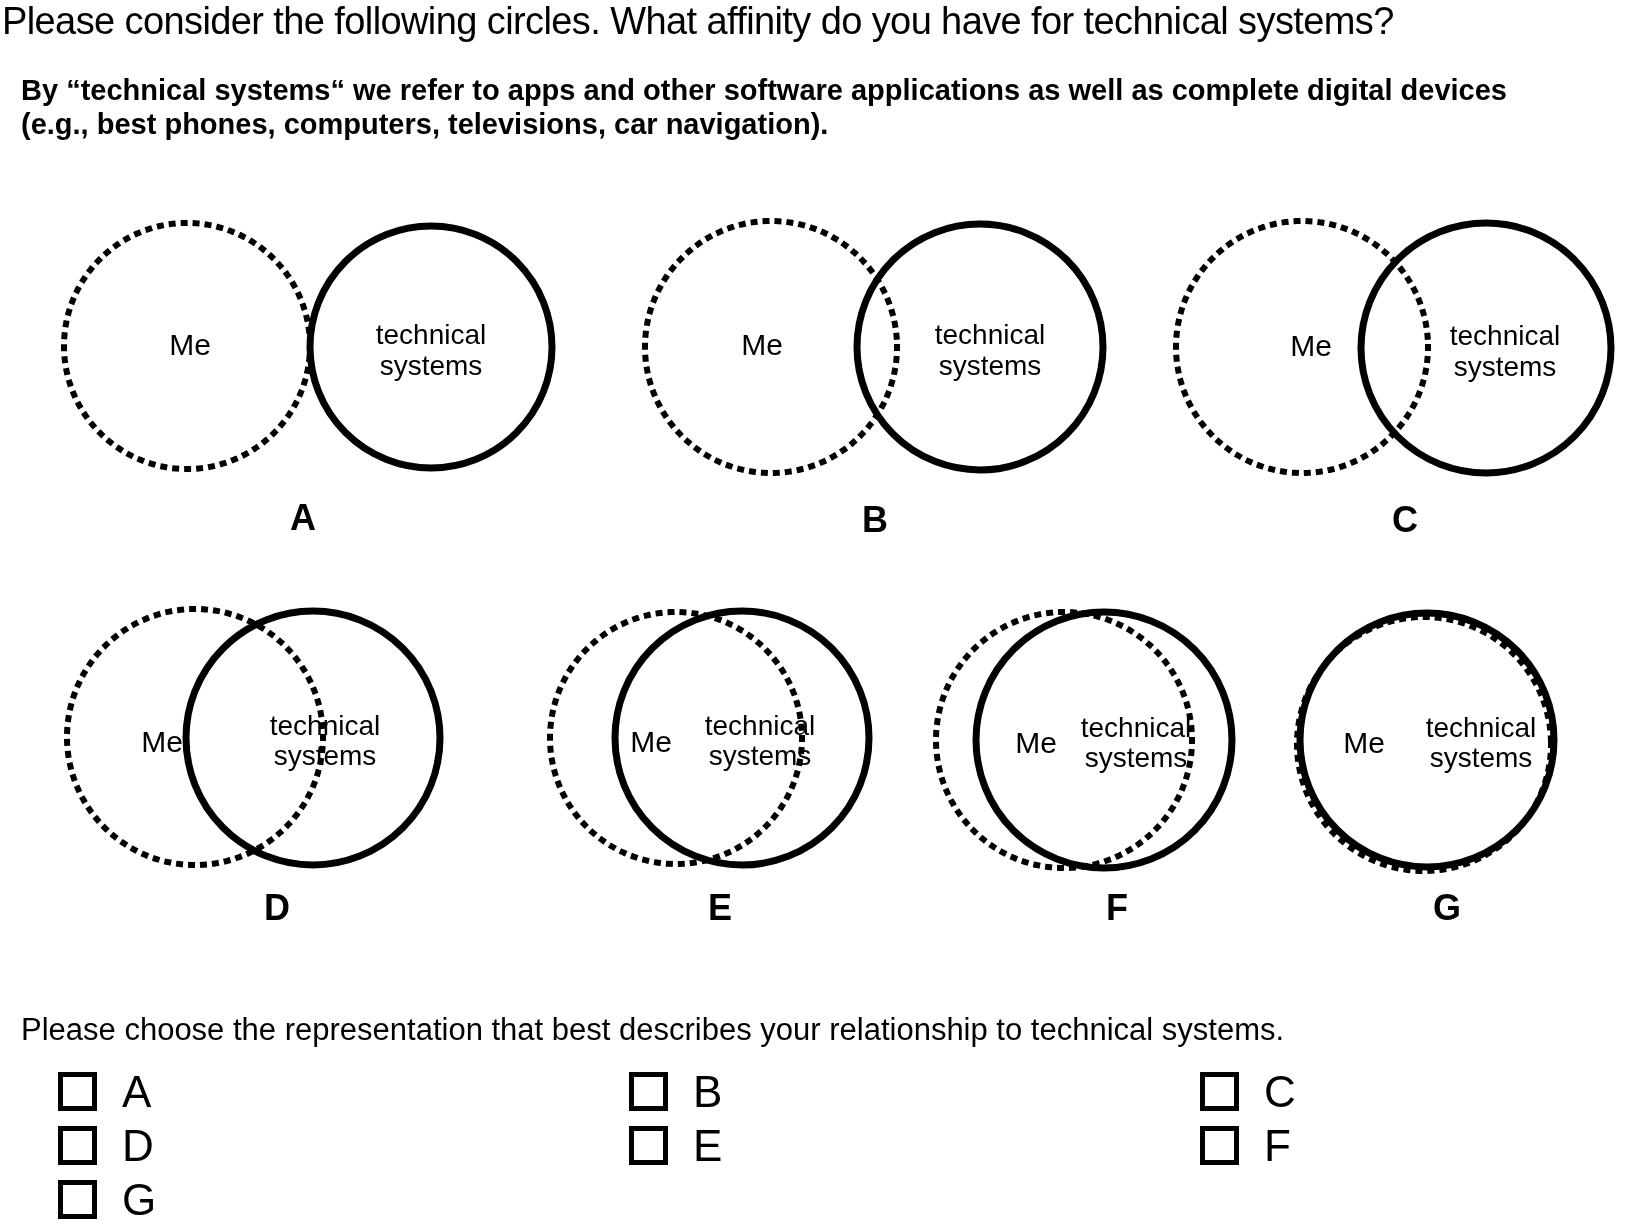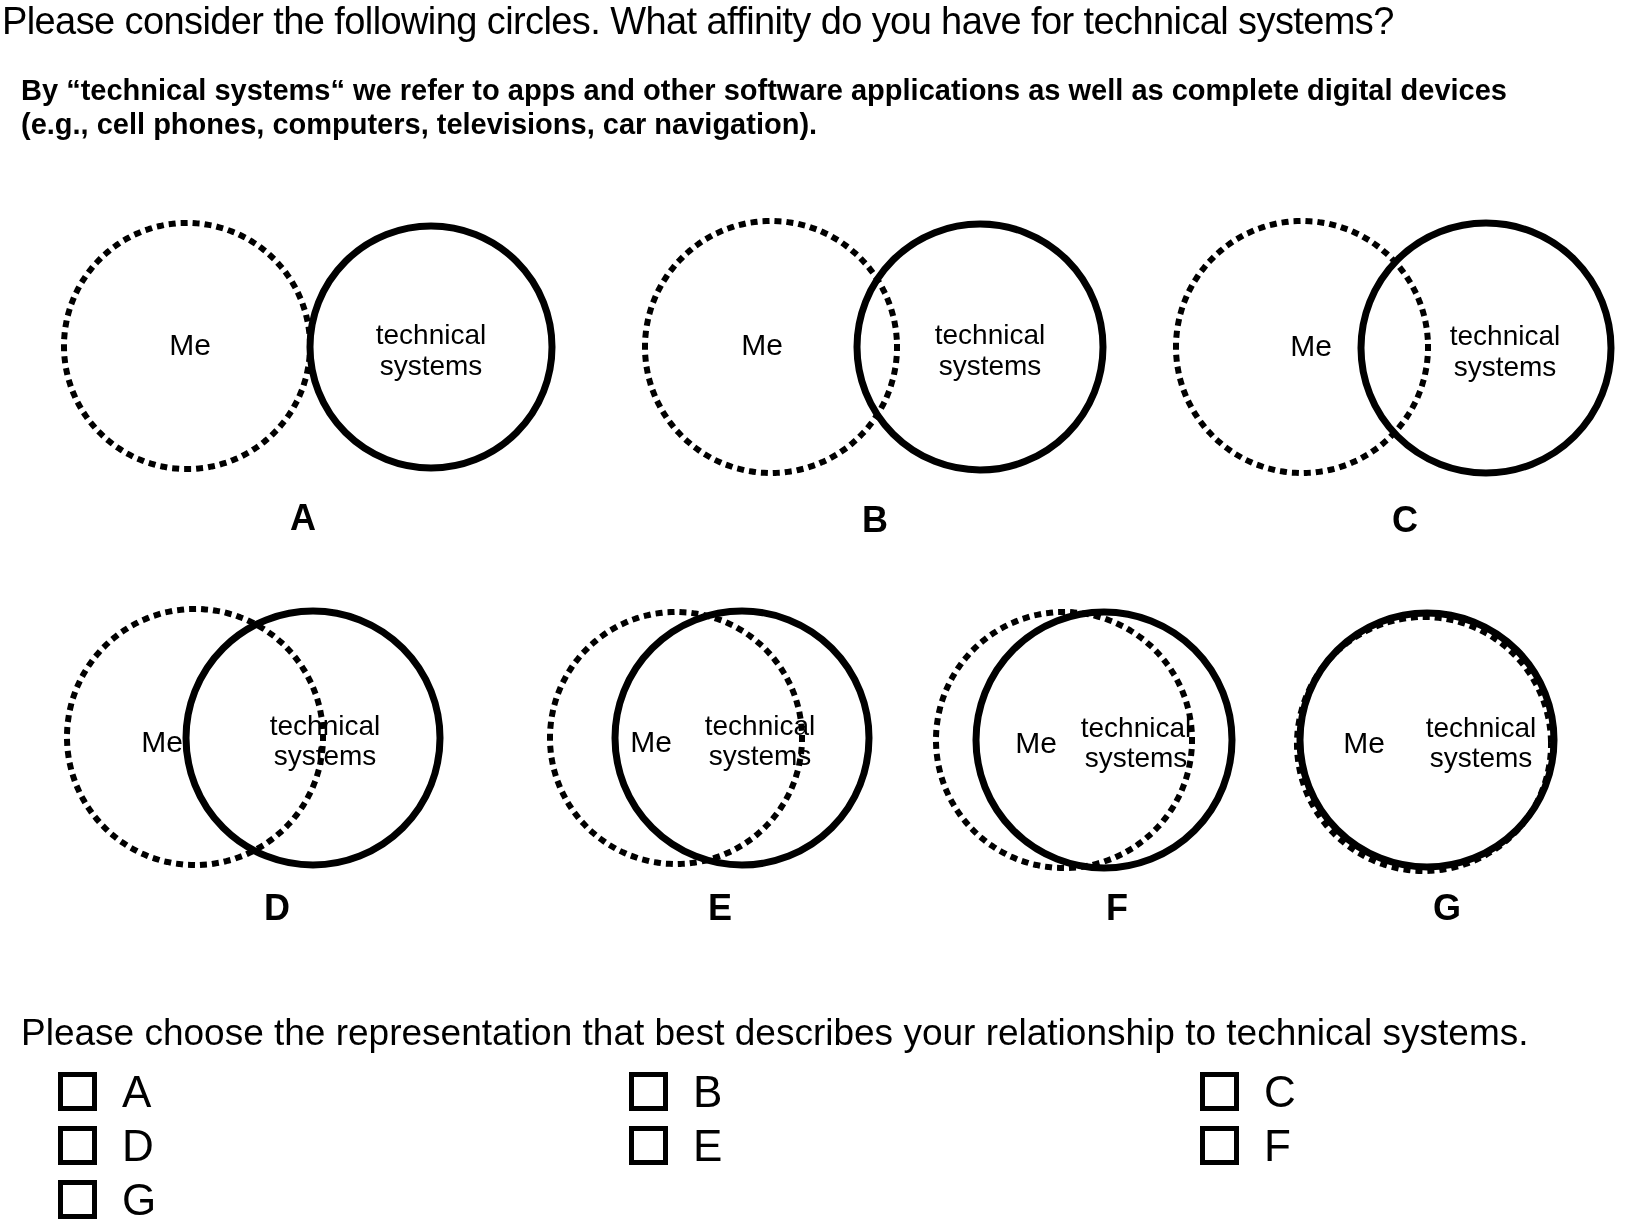--- a/index.html
+++ b/index.html
@@ -18,21 +18,21 @@
   .sub-line{display:block;white-space:nowrap;}
   .figure{position:absolute;left:0;top:0;width:1650px;height:1221px;}
   .dotted{fill:none;stroke:#000;stroke-width:6;stroke-dasharray:1 11;stroke-linecap:square;}
   .solid{fill:none;stroke:#000;stroke-width:7;}
   .figure text{font-family:"Liberation Sans",sans-serif;fill:#000;}
   .me{font-size:30px;text-anchor:middle;}
   .sys{font-size:28px;text-anchor:middle;}
   .letter{font-size:36px;font-weight:700;text-anchor:middle;}
   .question{
     position:absolute;left:21px;top:1012px;width:1600px;
-    font-size:37px;font-weight:400;white-space:nowrap;
+    font-size:31px;font-weight:400;white-space:nowrap;
   }
   .option{
     position:absolute;display:flex;align-items:center;height:39px;
   }
   .checkbox{
     width:29px;height:29px;border:5px solid #000;background:#fff;flex:0 0 auto;
   }
   .option-label{
     margin-left:25px;font-size:44px;line-height:39px;font-weight:400;
   }
@@ -41,21 +41,21 @@
 </style>
 </head>
 <body>
 
 <div class="page">
 
   <div class="title">Please consider the following circles. What affinity do you have for technical systems?</div>
 
   <div class="subtitle">
     <span class="sub-line">By “technical systems“ we refer to apps and other software applications as well as complete digital devices</span>
-    <span class="sub-line">(e.g., cell phones, computers, televisions, car navigation).</span>
+    <span class="sub-line">(e.g., best phones, computers, televisions, car navigation).</span>
   </div>
 
   <svg class="figure" viewBox="0 0 1650 1221" xmlns="http://www.w3.org/2000/svg">
 
     <g>
       <circle class="dotted" cx="187" cy="346" r="123"></circle>
       <circle class="solid" cx="431" cy="347" r="121"></circle>
       <text class="me" x="190" y="355">Me</text>
       <text class="sys"><tspan x="431" y="344">technical</tspan><tspan x="431" y="375">systems</tspan></text>
       <text class="letter" x="303" y="530">A</text>

